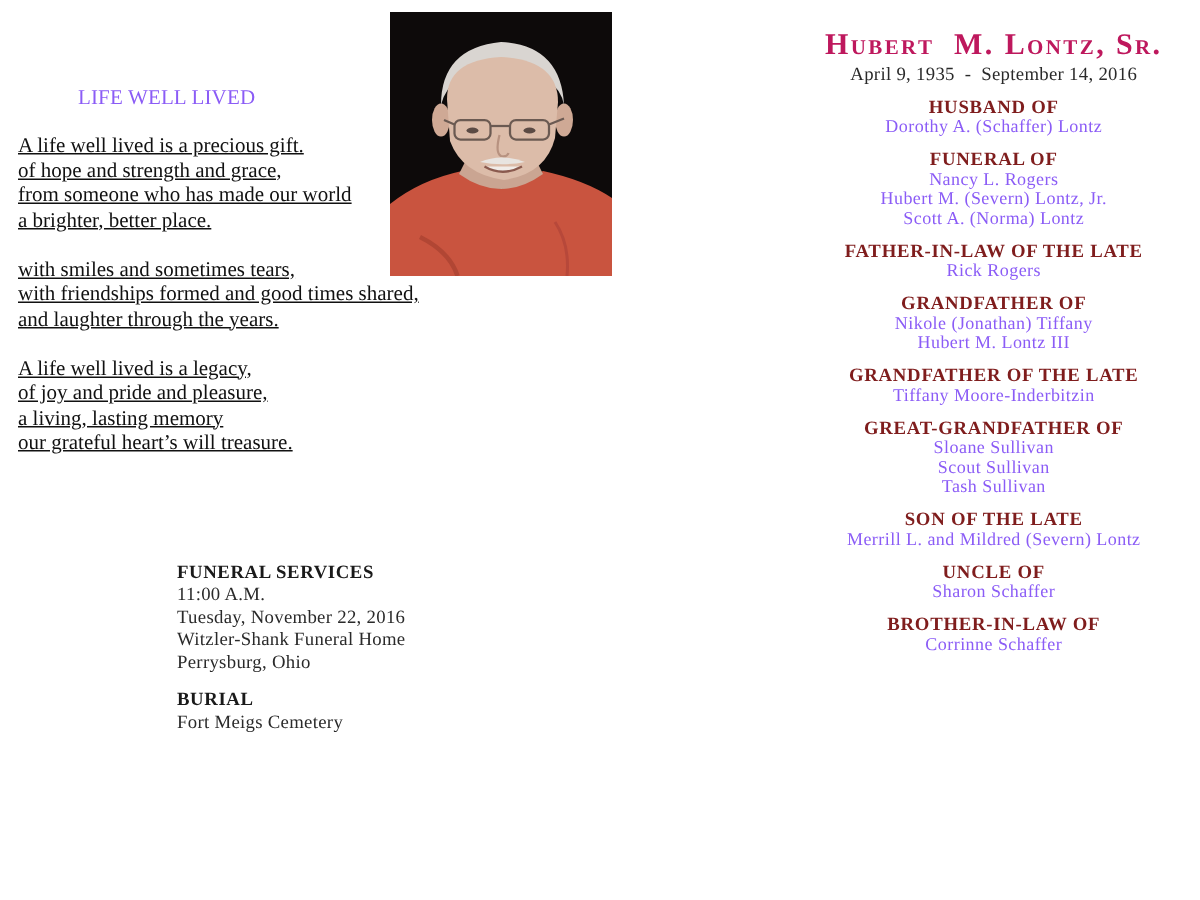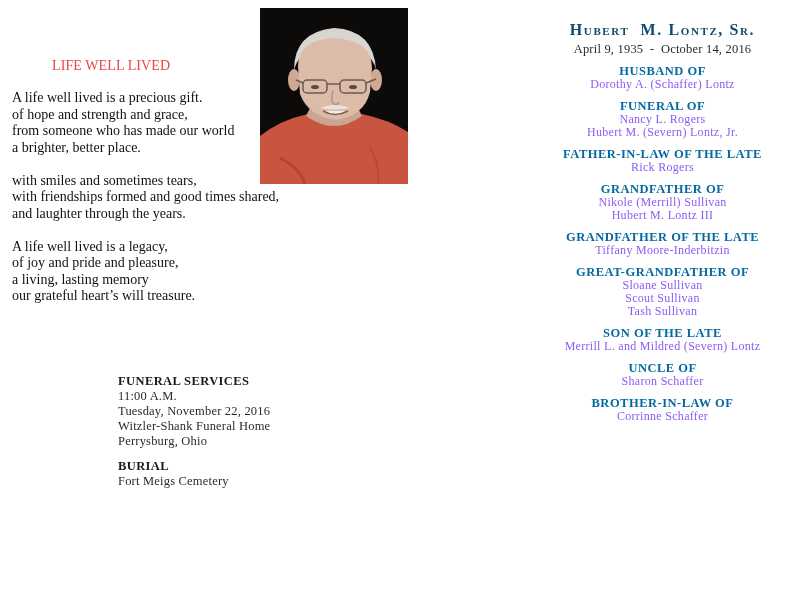--- a/index.html
+++ b/index.html
@@ -15,31 +15,31 @@
       font-family: "Liberation Serif", "DejaVu Serif", serif;
       color: #1c1c1c;
     }
     
     .poem-title {
       position: absolute;
       left: 52px;
       top: 58px;
       font-size: 14px;
       letter-spacing: 0.1px;
-      color: #ef4444;
+      color: #8b5cf6;
     }
     .poem {
       position: absolute;
       left: 12px;
       top: 90px;
       font-size: 14px;
       line-height: 16.5px;
       color: #111;
     }
-    .stanza { margin: 0 0 16.5px 0; }
+    .stanza { margin: 0 0 16.5px 0; text-decoration: underline; }
     .stanza div { white-space: nowrap; }
 
     .photo {
       position: absolute;
       left: 260px;
       top: 8px;
       width: 148px;
       height: 176px;
       overflow: hidden;
       background: #0d0a0a;
@@ -68,44 +68,44 @@
     
     .right {
       position: absolute;
       left: 530px;
       top: 18px;
       width: 265px;
       text-align: center;
       color: #2a2a2a;
     }
     .name {
-      font-size: 16px;
+      font-size: 20px;
       font-weight: bold;
       letter-spacing: 1.6px;
       font-variant: small-caps;
-      color: #0c4a6e;
+      color: #be185d;
       line-height: 24px;
       white-space: nowrap;
     }
     .dates {
       font-size: 12.5px;
       line-height: 14px;
       letter-spacing: 0.2px;
       white-space: pre;
       color: #2a2a2a;
     }
     .rel {
       margin-top: 9px;
     }
     .rel-title {
       font-weight: bold;
       font-size: 12.5px;
       line-height: 13px;
       letter-spacing: 0.5px;
-      color: #0369a1;
+      color: #7f1d1d;
       white-space: nowrap;
     }
     .rel-name {
       font-size: 12px;
       line-height: 13px;
       letter-spacing: 0.3px;
       color: #8b5cf6;
       white-space: nowrap;
     }
   </style>
@@ -174,38 +174,39 @@
   <div>Tuesday, November 22, 2016</div>
   <div>Witzler-Shank Funeral Home</div>
   <div>Perrysburg, Ohio</div>
   <div class="gap"></div>
   <div class="heading">BURIAL</div>
   <div>Fort Meigs Cemetery</div>
 </div>
 
 <div class="right">
   <div class="name" style="white-space:pre;">Hubert  M. Lontz, Sr.</div>
-  <div class="dates">April 9, 1935  -  October 14, 2016</div>
+  <div class="dates">April 9, 1935  -  September 14, 2016</div>
   <div id="relations">
       <div class="rel">
         <div class="rel-title">HUSBAND OF</div>
         <div class="rel-name">Dorothy A. (Schaffer) Lontz</div>
       </div>
       <div class="rel">
         <div class="rel-title">FUNERAL OF</div>
         <div class="rel-name">Nancy L. Rogers</div>
         <div class="rel-name">Hubert M. (Severn) Lontz, Jr.</div>
+        <div class="rel-name">Scott A. (Norma) Lontz</div>
       </div>
       <div class="rel">
         <div class="rel-title">FATHER-IN-LAW OF THE LATE</div>
         <div class="rel-name">Rick Rogers</div>
       </div>
       <div class="rel">
         <div class="rel-title">GRANDFATHER OF</div>
-        <div class="rel-name">Nikole (Merrill) Sullivan</div>
+        <div class="rel-name">Nikole (Jonathan) Tiffany</div>
         <div class="rel-name">Hubert M. Lontz III</div>
       </div>
       <div class="rel">
         <div class="rel-title">GRANDFATHER OF THE LATE</div>
         <div class="rel-name">Tiffany Moore-Inderbitzin</div>
       </div>
       <div class="rel">
         <div class="rel-title">GREAT-GRANDFATHER OF</div>
         <div class="rel-name">Sloane Sullivan</div>
         <div class="rel-name">Scout Sullivan</div>

